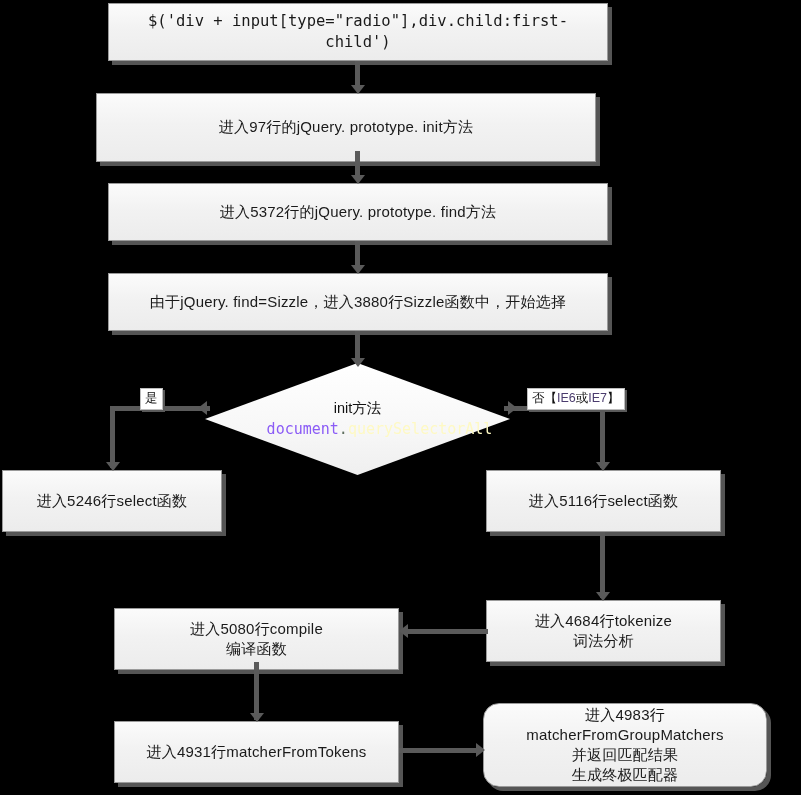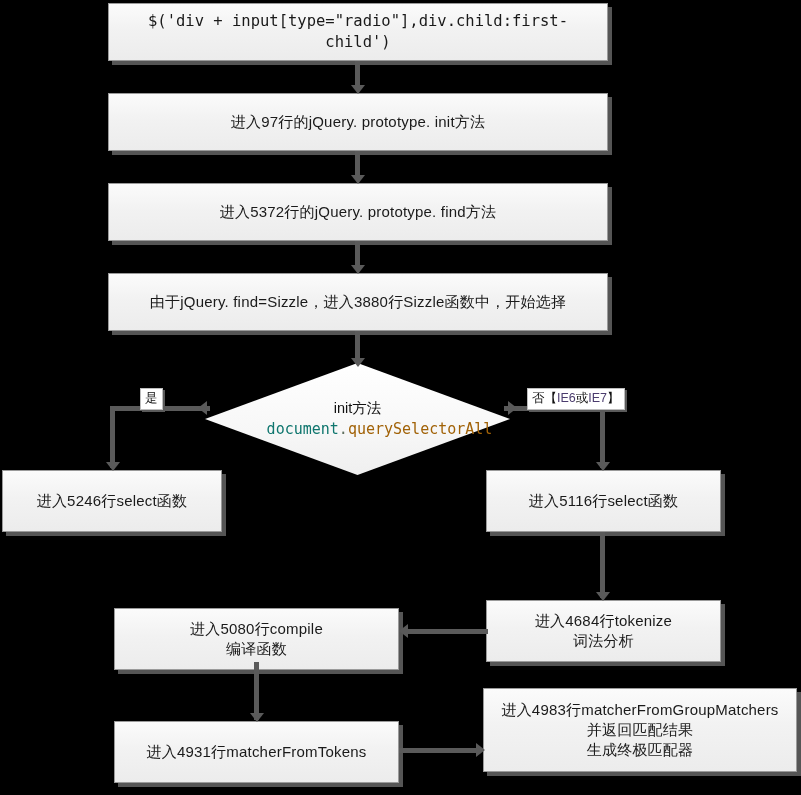--- a/index.html
+++ b/index.html
@@ -72,23 +72,23 @@
     line-height: 1.4;
     color: #111111;
     font-size: 14.5px;
     pointer-events: none;
   }
   .diamond-label .mono {
     font-family: "DejaVu Sans Mono", "Liberation Mono", monospace;
     font-size: 15px;
     letter-spacing: 0px;
   }
-  .tok-obj  { color: #0f766e; margin-left: 44px; }
+  .tok-obj  { color: #8b5cf6; margin-left: 44px; }
   .tok-dot  { color: #5f6f5f; }
-  .tok-prop { color: #a16207; }
+  .tok-prop { color: #fef9c3; }
 
   
   .edge-label {
     position: absolute;
     background: #ffffff;
     border: 1px solid #bdbdbd;
     box-shadow: 2px 2px 0 0 #5a5a5a;
     color: #111111;
     font-size: 12.5px;
     line-height: 1;
@@ -137,21 +137,21 @@
 
 <div id="canvas">
 
   <div class="node code" style="left:108px; top:3px; width:500px; height:58px;">
     <span class="txt">$('div + input[type="radio"],div.child:first-child')</span>
   </div>
 
   <div class="conn v" style="left:355px; top:61px; height:28px;"></div>
   <div class="arrow-down" style="left:351px; top:85px;"></div>
 
-  <div class="node" style="left:108px; top:93px; width:500px; height:58px;">
+  <div class="node" style="left:96px; top:93px; width:500px; height:69px;">
     <span class="txt">进入97行的jQuery. prototype. init方法</span>
   </div>
 
   <div class="conn v" style="left:355px; top:151px; height:28px;"></div>
   <div class="arrow-down" style="left:351px; top:175px;"></div>
 
   <div class="node" style="left:108px; top:183px; width:500px; height:58px;">
     <span class="txt">进入5372行的jQuery. prototype. find方法</span>
   </div>
 
@@ -224,21 +224,21 @@
 
   <div class="node" style="left:114px; top:721px; width:285px; height:62px;">
     <span class="txt">
       <span class="line">进入4931行matcherFromTokens</span>
     </span>
   </div>
 
   <div class="conn h" style="left:399px; top:748px; width:80px;"></div>
   <div class="arrow-right" style="left:476px; top:743px;"></div>
 
-  <div class="node" style="left:483px; top:688px; width:314px; height:84px;">
+  <div class="node" style="left:483px; top:703px; width:284px; height:84px;border-radius:16px;">
     <span class="txt">
       <span class="line">进入4983行matcherFromGroupMatchers</span>
       <span class="line">并返回匹配结果</span>
       <span class="line">生成终极匹配器</span>
     </span>
   </div>
 
 </div>
 
 </body></html>

